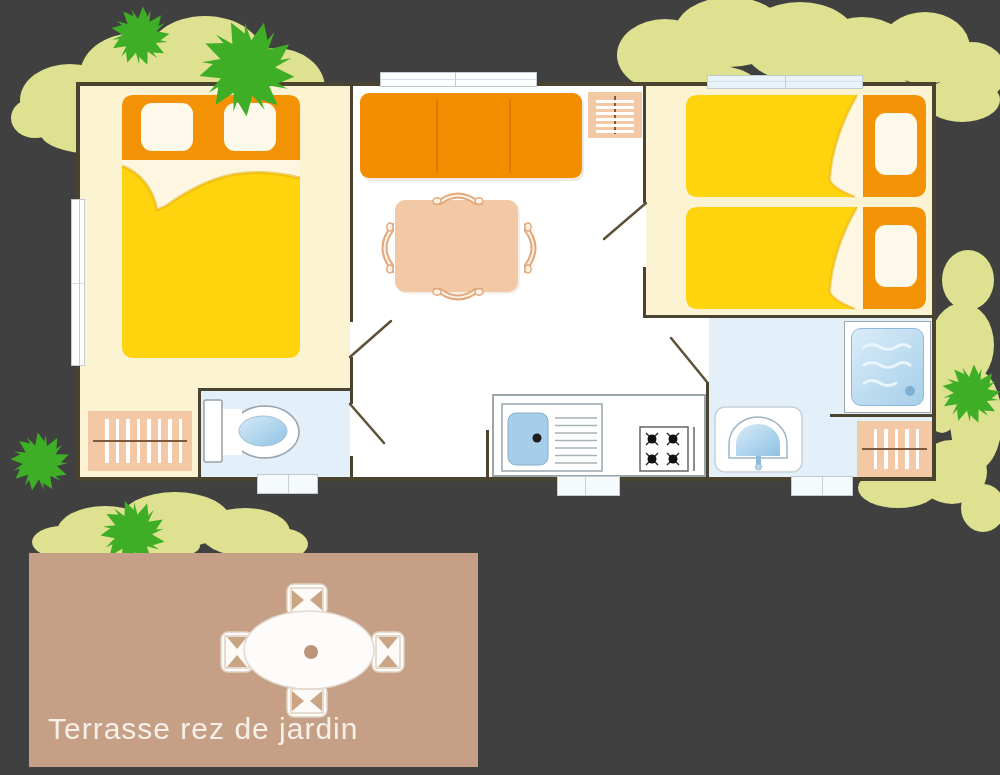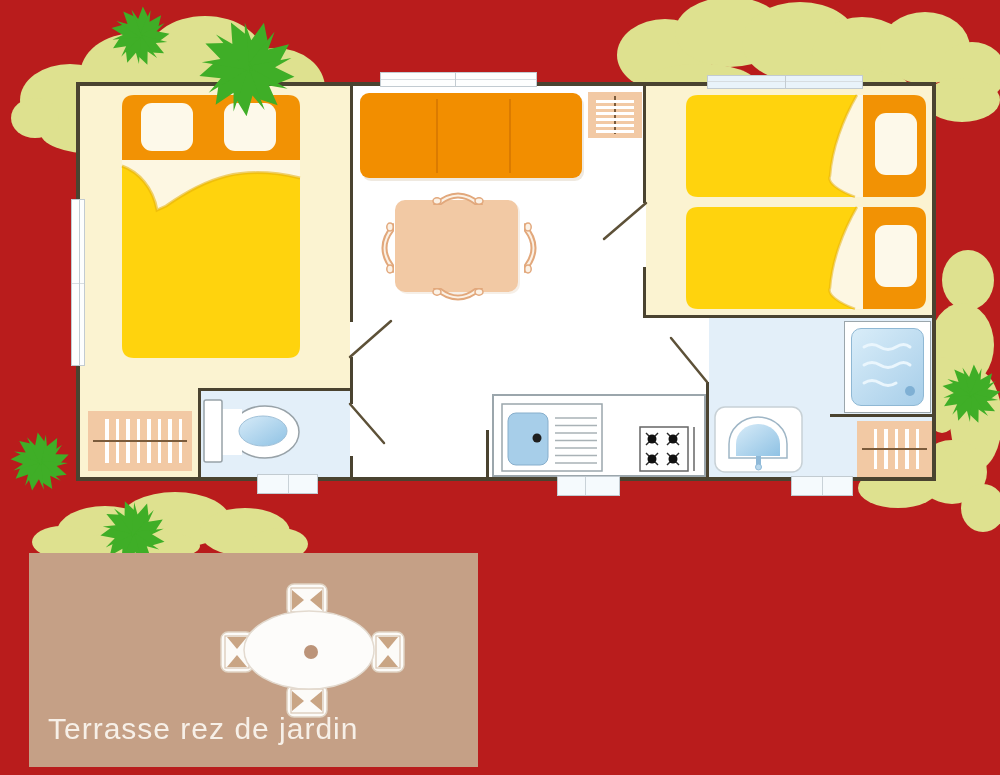--- a/index.html
+++ b/index.html
@@ -1,16 +1,16 @@
 <!DOCTYPE html>
 <html style="--wall: #4A4330; --floor-cream: #FBF3D1; --floor-blue: #E3EFF9; --bed-yellow: #FFD30D; --fold-cream: #FDF7E2; --orange: #F29204; --sofa-orange: #F28E00; --pillow-cream: #FDF9EA; --peach: #F2C9A4; --peach-line: #E2A87C; --rail-brown: #7B5B3B; --water-blue: #A7CEE9; --water-light: #D9EDF9; --outline-gray: #9BA6AC; --win-border: #C2CBD1; --terrace-tan: #C5A086; --terrace-text: #F7F0E8; --bush-green: #DEE18F; --tree-green: #3FAE27; --door-line: #5D5138;"><head>
 <meta charset="utf-8">
 <style>
   html,body{margin:0;padding:0;background:#fff;}
-  .plan{position:relative;width:1000px;height:775px;background:#b91c1c;overflow:hidden;
+  .plan{position:relative;width:1000px;height:775px;background:#404040;overflow:hidden;
         font-family:"Liberation Sans",sans-serif;text-align:right;}
   .abs{position:absolute;}
   .wall{position:absolute;background:var(--wall,#4A4330);}
   .floor-base{position:absolute;background:#fff;}
   .floor-cream{position:absolute;background:var(--floor-cream,#FBF3D1);}
   .floor-blue{position:absolute;background:var(--floor-blue,#E3EFF9);}
   .win{position:absolute;background:#FDFEFE;border:1px solid var(--win-border,#C2CBD1);box-sizing:border-box;}
   .win .h{position:absolute;left:0;right:0;height:1px;background:#D7DDE1;}
   .win .v{position:absolute;top:0;bottom:0;width:1px;background:#C3CBD1;}
   .step{position:absolute;background:#F5FAFD;border:1px solid var(--win-border,#C2CBD1);box-sizing:border-box;}

